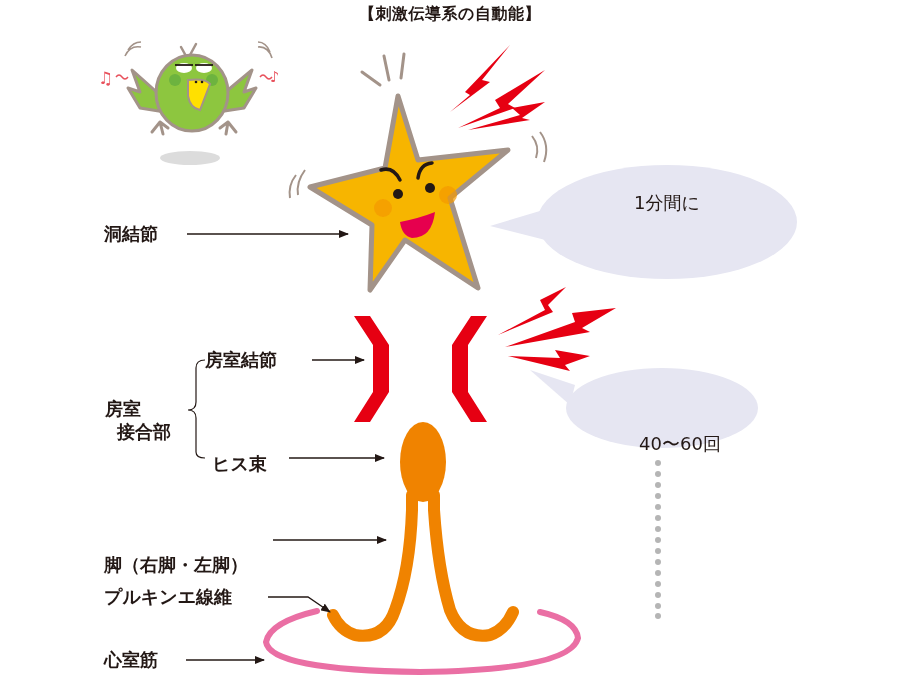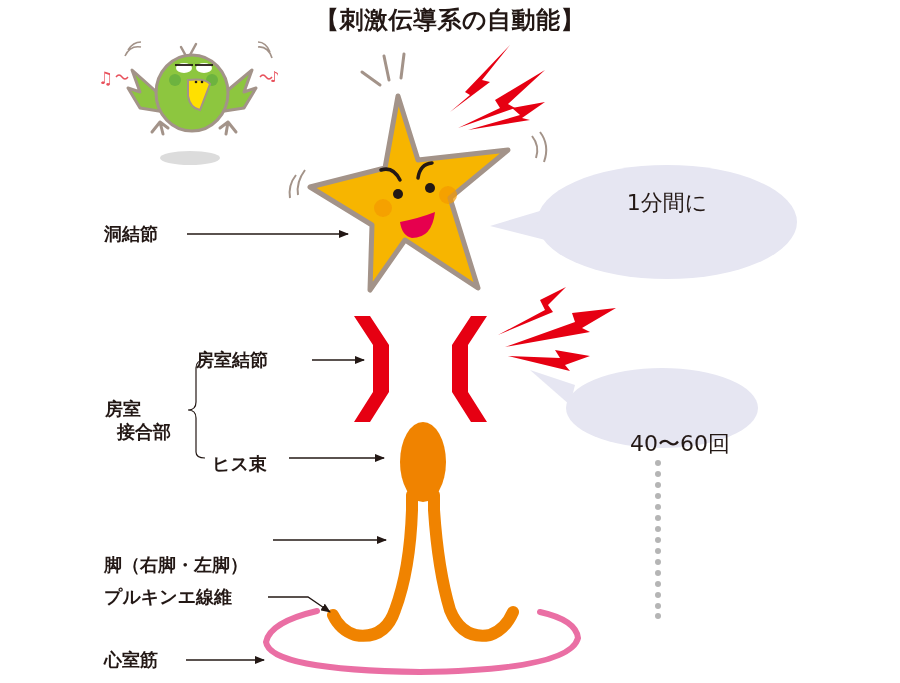--- a/index.html
+++ b/index.html
@@ -1,21 +1,21 @@
 <!DOCTYPE html>
 <html><head>
 <meta charset="utf-8">
 <style>
   html, body { margin:0; padding:0; background:#ffffff; }
   body { width:900px; height:683px; position:relative; overflow:hidden;
          font-family:"DejaVu Sans","Liberation Sans",sans-serif; color:#231815; }
   .abs { position:absolute; }
-  .title { left:0; width:900px; top:4px; text-align:center; font-size:24px; font-weight:bold; letter-spacing:0.5px; }
+  .title { left:0; width:900px; top:4px; text-align:center; font-size:16px; font-weight:bold; letter-spacing:0.5px; }
   .label { font-size:18px; white-space:nowrap; line-height:22px;font-weight:bold; }
-  .bubble-text { font-size:22px; text-align:center; line-height:26px; }
+  .bubble-text { font-size:18px; text-align:center; line-height:26px; }
   svg.art { position:absolute; left:0; top:0; }
 </style>
 </head>
 <body>
 
 <div class="abs title">【刺激伝導系の自動能】</div>
 
 <svg class="art" width="900" height="683" viewBox="0 0 900 683">
   <defs>
     <marker id="arr" markerWidth="10" markerHeight="8" refX="9" refY="4" orient="auto" markerUnits="userSpaceOnUse">
@@ -138,21 +138,21 @@
     <line x1="289" y1="458" x2="384" y2="458" marker-end="url(#arr)"></line>
     <line x1="273" y1="540" x2="386" y2="540" marker-end="url(#arr)"></line>
     <path d="M268,597 L308,597 L330,612" marker-end="url(#arr)"></path>
     <line x1="186" y1="660" x2="264" y2="660" marker-end="url(#arr)"></line>
 
     <path d="M205,360 Q196,360 196,368 L196,402 Q196,410 188,410 Q196,410 196,418 L196,452 Q196,458 205,458" stroke-width="1.2"></path>
   </g>
 </svg>
 
 <div class="abs label" style="left:104px; top:223px;">洞結節</div>
-<div class="abs label" style="left:196px; top:349px;">房室結節</div>
+<div class="abs label" style="left:205px; top:349px;">房室結節</div>
 <div class="abs label" style="left:105px; top:398px;">房室</div>
 <div class="abs label" style="left:105px; top:421px;margin-left:12px;">接合部</div>
 <div class="abs label" style="left:212px; top:429px;margin-top:24px;">ヒス束</div>
 <div class="abs label" style="left:104px; top:542px;margin-top:12px;">脚（右脚・左脚）</div>
 <div class="abs label" style="left:104px; top:586px;">プルキンエ線維</div>
 <div class="abs label" style="left:104px; top:649px;text-align:right;">心室筋</div>
 
 <div class="abs bubble-text" style="left:547px; top:190px; width:240px;">
   <div>1分間に</div>
 </div>

